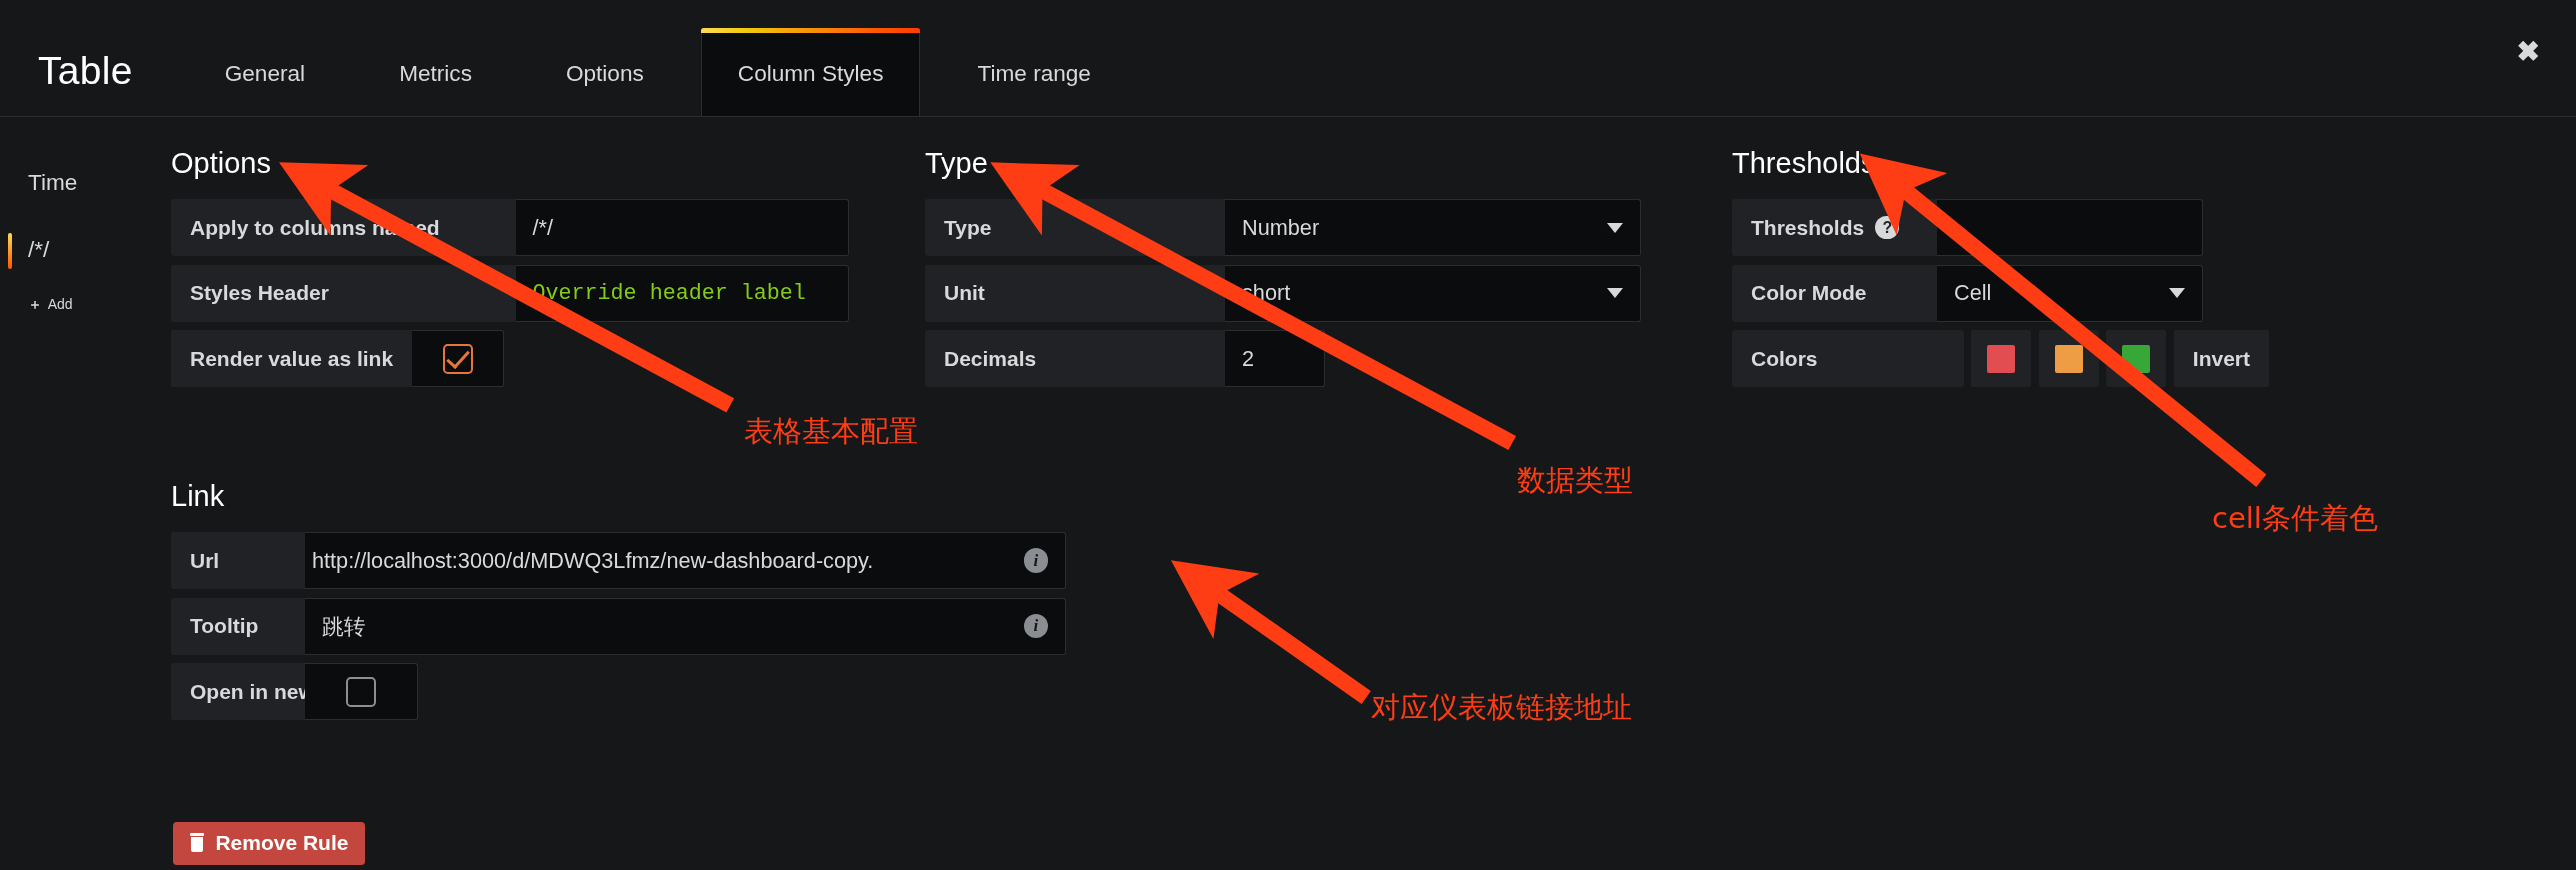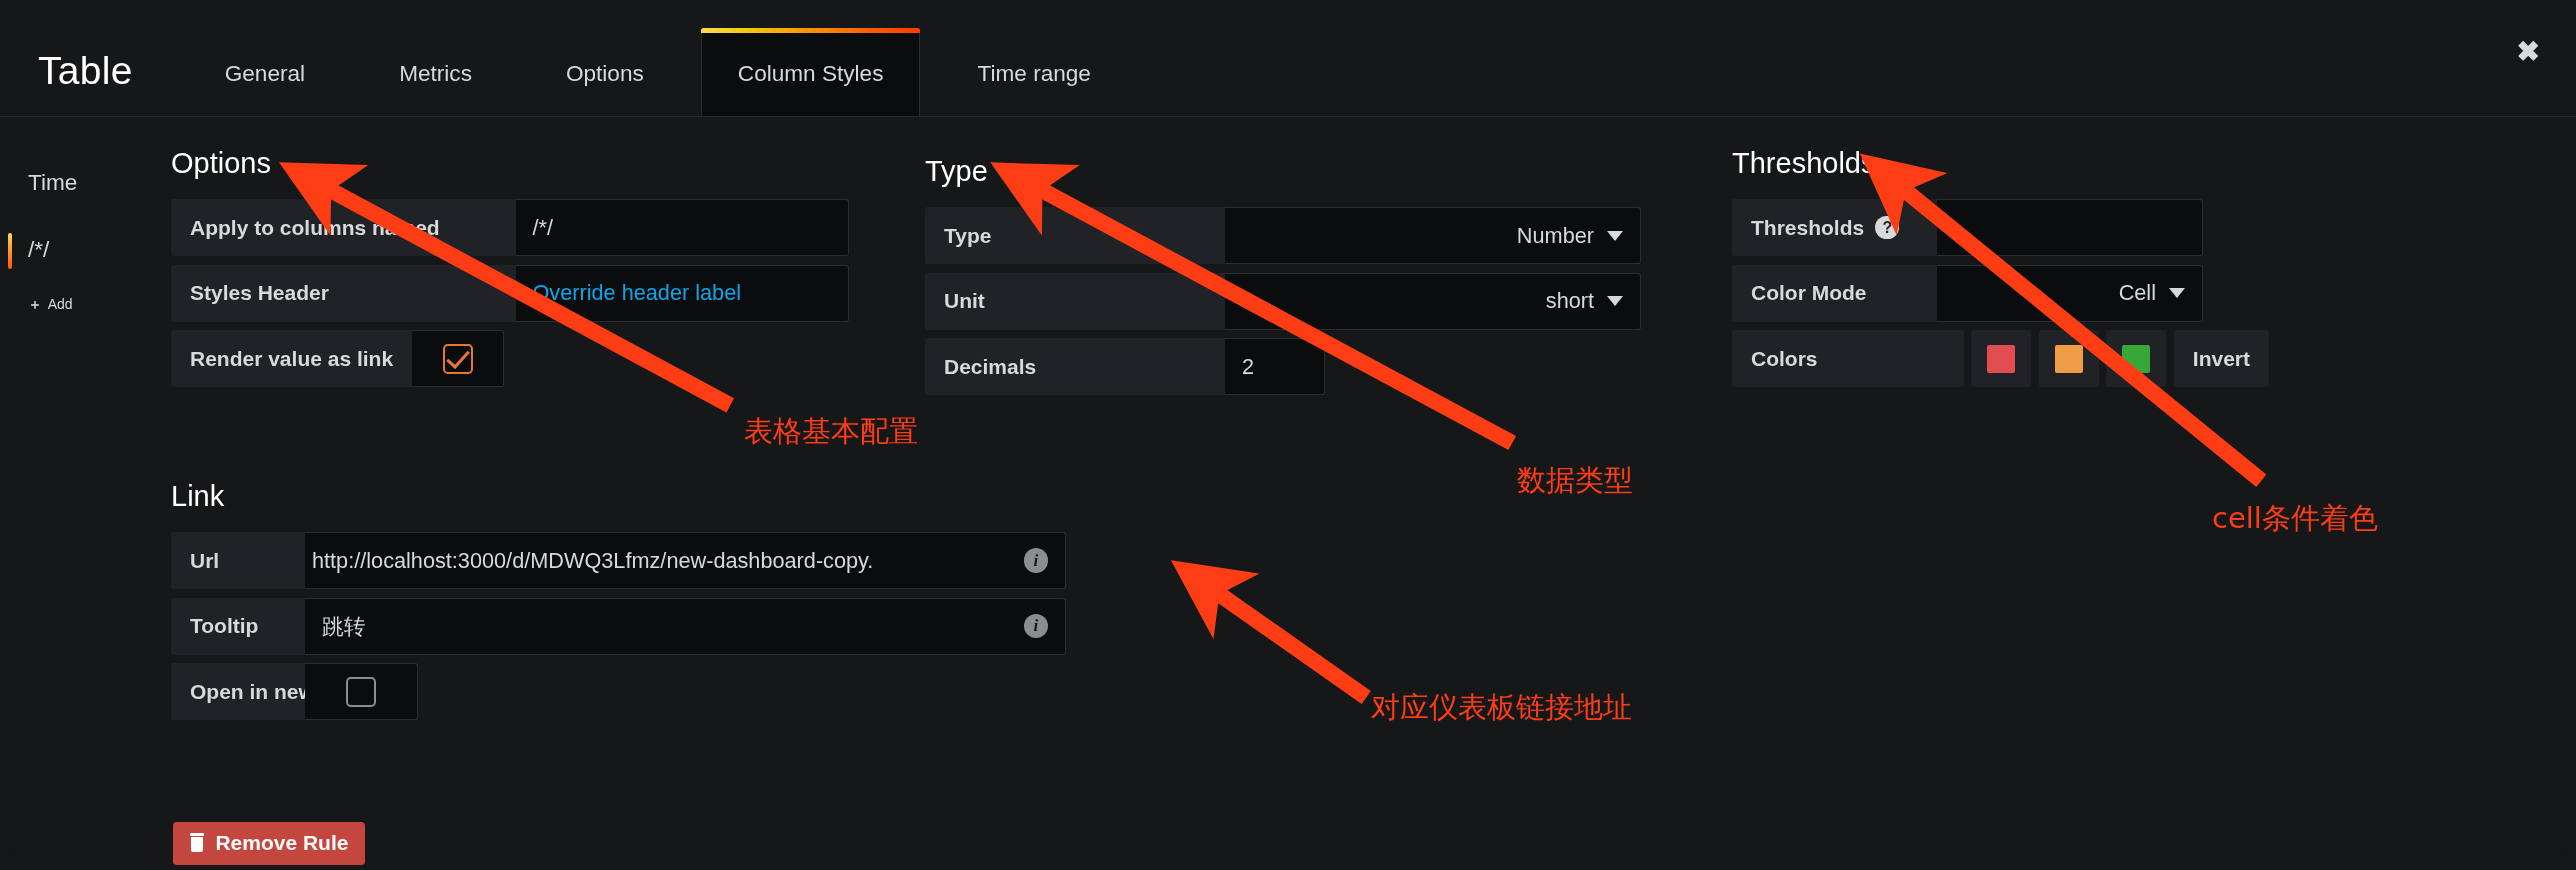--- a/index.html
+++ b/index.html
@@ -79,25 +79,25 @@
     display: flex; align-items: center; padding: 0 19px;
     border-radius: 2.8px 0 0 2.8px; white-space: nowrap;
   }
   .gf-label.lone { border-radius: 2.8px; }
   .gf-input {
     background: #0b0c0e; border: 0.9px solid #2c2d31; border-left: none;
     color: #d8d9da; font-size: 21.7px; padding: 0 17px;
     display: flex; align-items: center; border-radius: 0 2.8px 2.8px 0;
     font-family: "Liberation Sans", sans-serif; position: relative;
   }
-  .gf-input.ph { color: #0ea5e9; }
+  .gf-input.ph { color: #84cc16; font-family: Liberation Mono, monospace; }
   .gf-select {
     background: #0b0c0e; border: 0.9px solid #2c2d31; border-left: none;
     color: #d8d9da; font-size: 21.7px; padding: 16px 17px;
-    display: flex; align-items: center; justify-content: flex-end;
+    display: flex; align-items: center; justify-content: space-between;
     border-radius: 0 2.8px 2.8px 0; cursor: pointer;
   }
   .caret {
     width: 0; height: 0; border-left: 8.5px solid transparent;
     border-right: 8.5px solid transparent; border-top: 10.4px solid #d8d9da;
     margin-left: 13px;
   }
   .checkwrap {
     background: #0b0c0e; border: 0.9px solid #2c2d31; border-left: none;
     display: flex; align-items: center; justify-content: center;
@@ -246,21 +246,21 @@
     </div>
   </div>
 
   <div style="position:absolute; left:173px; top:822px;">
     <button class="remove-btn">
       <span class="trash"></span>
       <span>Remove Rule</span>
     </button>
   </div>
 
-  <div style="position:absolute; left:925px; top:149px; width:716px;margin-top:8px;">
+  <div style="position:absolute; left:925px; top:149px; width:716px;">
     <div class="section-title">Type</div>
 
     <div class="gf-row">
       <div class="gf-label" style="width:300px;">Type</div>
       <div class="gf-select" style="width:416px;">
         <span>Number</span>
         <span class="caret"></span>
       </div>
     </div>
 

